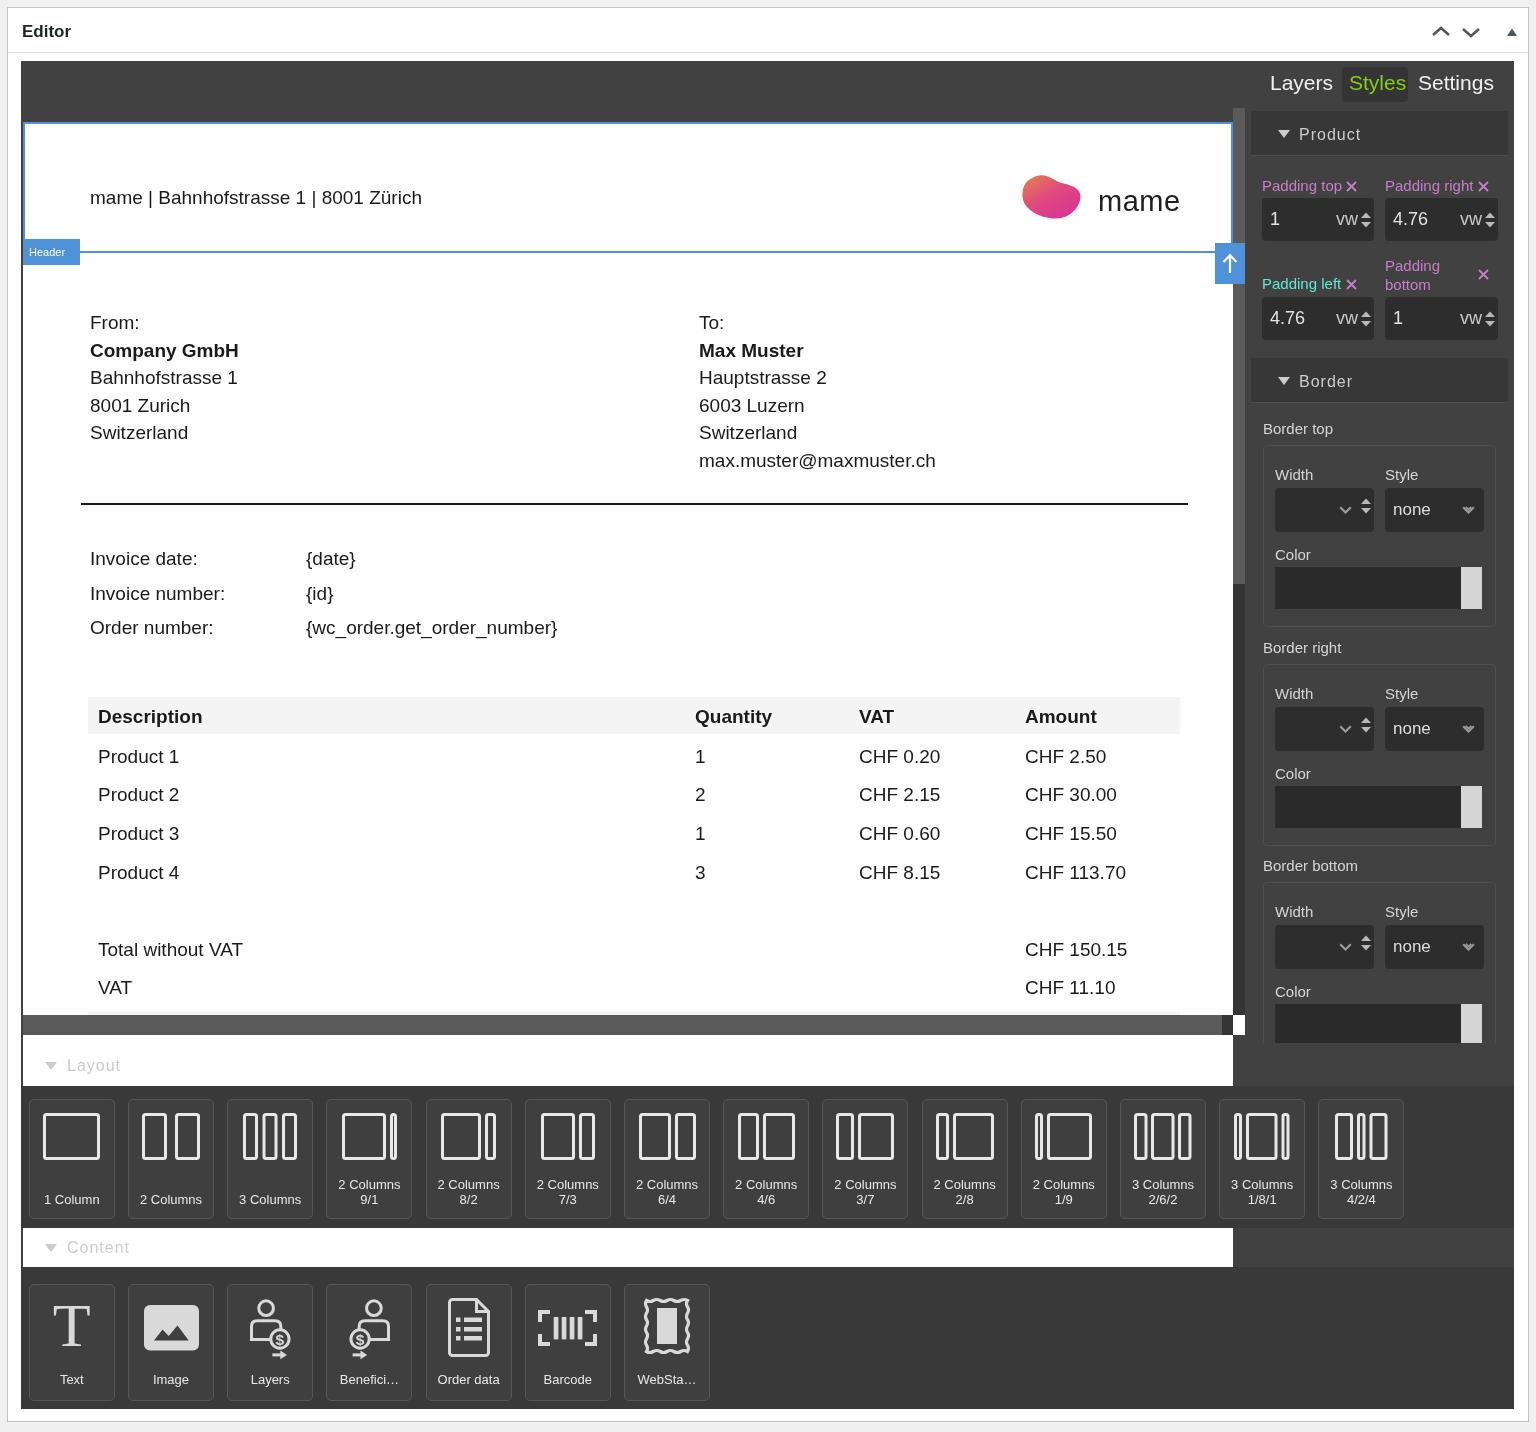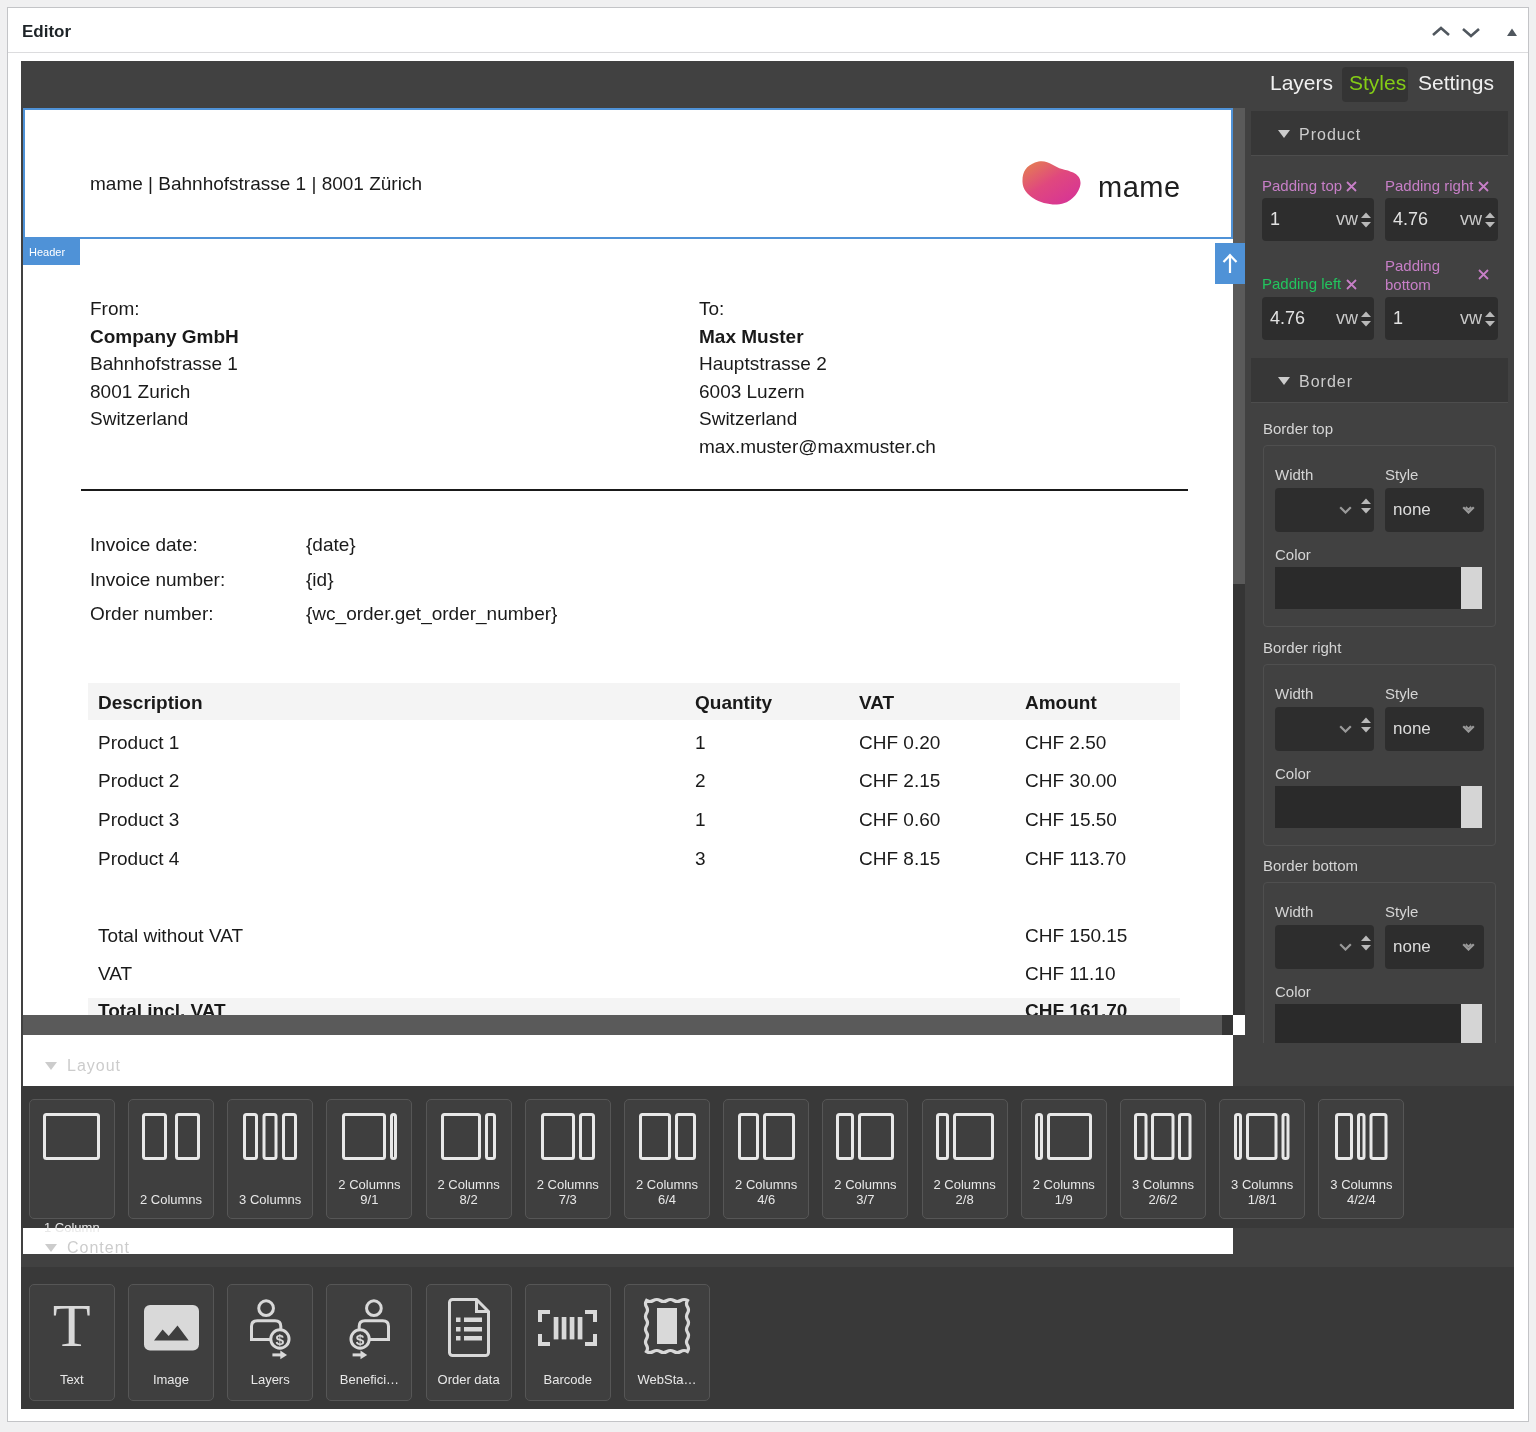--- a/index.html
+++ b/index.html
@@ -13,21 +13,21 @@
 <path d="M3 11 L11 4 L19 11" fill="none" stroke="#50575e" stroke-width="2.6"></path>
 <path d="M33 5 L41 12 L49 5" fill="none" stroke="#50575e" stroke-width="2.6"></path>
 <path d="M77 12 L82 4.5 L87 12 Z" fill="#50575e"></path>
 </svg>
 <div class="a" style="left:8px;top:52px;width:1520px;height:1px;background:#dcdcde;"></div>
 <div class="a" id="cv" style="left:21px;top:61px;width:1493px;height:1348px;background:#414141;overflow:hidden;">
 <div class="a" style="left:1249px;top:6px;font-size:21px;line-height:32px;color:#f0f0f0;">Layers</div>
 <div class="a" style="left:1321px;top:6px;width:66px;height:35px;background:#343434;border-radius:4px;"></div>
 <div class="a" style="left:1328px;top:6px;font-size:21px;line-height:32px;color:#84cc16;">Styles</div>
 <div class="a" style="left:1397px;top:6px;font-size:21px;line-height:32px;color:#f0f0f0;">Settings</div>
-<div class="a doc" style="left:2px;top:47px;width:1210px;height:1146px;background:#fff;overflow:hidden;">
+<div class="a doc" style="left:2px;top:61px;width:1210px;height:1146px;background:#fff;overflow:hidden;">
 <div class="a" style="left:0;top:0;width:1210px;height:131px;border:2px solid #4f92d7;box-sizing:border-box;"></div>
 <div class="a" style="left:67px;top:63.5px;line-height:24px;">mame | Bahnhofstrasse 1 | 8001 Zürich</div>
 <svg class="a" style="left:998px;top:52px;" width="62" height="47" viewBox="0 0 62 47">
 <defs>
           <linearGradient id="lg" x1="0" y1="0" x2="0.85" y2="1">
 <stop offset="0" stop-color="#e5854d"></stop>
             <stop offset="0.5" stop-color="#e0487e"></stop>
             <stop offset="1" stop-color="#d63397"></stop>
 </linearGradient>
         </defs>
@@ -107,21 +107,21 @@
 <div class="a" style="left:1372px;top:147px;font-size:18px;line-height:23px;color:#e2e2e2;">4.76</div>
 <div class="a" style="left:1439px;top:147px;font-size:18px;line-height:23px;color:#c9c9c9;">vw</div>
 <svg class="a" style="left:1463px;top:150px;" width="12" height="18" viewBox="0 0 12 18">
 <path d="M1 7 L6 1.5 L11 7 Z" fill="#b9b9b9"></path>
       <path d="M1 11 L6 16.5 L11 11 Z" fill="#b9b9b9"></path>
     </svg>
 <div class="a" style="left:1364px;top:195px;width:90px;font-size:15px;line-height:19px;color:#c77fc7;">Padding bottom</div>
 <svg class="a" style="left:1457px;top:208px;" width="11" height="11" viewBox="0 0 11 11">
       <path d="M1 1 L10 10 M10 1 L1 10" stroke="#c77fc7" stroke-width="1.8"></path>
     </svg>
-<div class="a" style="left:1241px;top:213px;width:110px;font-size:15px;line-height:19px;color:#22c55e;">Padding left</div>
+<div class="a" style="left:1241px;top:213px;width:110px;font-size:15px;line-height:19px;color:#5eead4;">Padding left</div>
 <svg class="a" style="left:1325px;top:218px;" width="11" height="11" viewBox="0 0 11 11">
       <path d="M1 1 L10 10 M10 1 L1 10" stroke="#c77fc7" stroke-width="1.8"></path>
     </svg>
 <div class="a" style="left:1241px;top:236px;width:112px;height:43px;background:#2d2d2d;border-radius:4px;"></div>
 <div class="a" style="left:1249px;top:246px;font-size:18px;line-height:23px;color:#e2e2e2;">4.76</div>
 <div class="a" style="left:1315px;top:246px;font-size:18px;line-height:23px;color:#c9c9c9;">vw</div>
 <svg class="a" style="left:1339px;top:249px;" width="12" height="18" viewBox="0 0 12 18">
 <path d="M1 7 L6 1.5 L11 7 Z" fill="#b9b9b9"></path>
       <path d="M1 11 L6 16.5 L11 11 Z" fill="#b9b9b9"></path>
     </svg>
@@ -208,21 +208,21 @@
     </svg>
 <div class="a" style="left:46px;top:995px;font-size:16px;line-height:20px;letter-spacing:1px;color:#cccccc;">Layout</div>
 <svg class="a" style="left:24px;top:1183px;" width="12" height="8" viewBox="0 0 12 8">
       <path d="M0 0 H12 L6 8 Z" fill="#cccccc"></path>
     </svg>
 <div class="a" style="left:46px;top:1177px;font-size:16px;line-height:20px;letter-spacing:1px;color:#cccccc;">Content</div>
 <div class="a" style="left:7.8px;top:1038px;width:86px;height:120px;background:#3f3f3f;border:1px solid #565656;border-radius:5px;box-sizing:border-box;"></div>
 <svg class="a" style="left:22.3px;top:1052px;" width="57" height="47" viewBox="0 0 57 47">
       <rect x="1.5" y="1.5" width="54" height="44" rx="2" fill="none" stroke="#e8e8e8" stroke-width="3"></rect>
     </svg>
-<div class="a" style="left:7.8px;top:1131.5px;width:86px;text-align:center;font-size:13px;line-height:14.5px;color:#e8e8e8;margin-top:28px;">1 Column</div>
+<div class="a" style="left:7.8px;top:1131.5px;width:86px;text-align:center;font-size:13px;line-height:14.5px;color:#e8e8e8;">1 Column</div>
 <div class="a" style="left:107.0px;top:1038px;width:86px;height:120px;background:#3f3f3f;border:1px solid #565656;border-radius:5px;box-sizing:border-box;"></div>
 <svg class="a" style="left:121.0px;top:1052px;" width="58" height="47" viewBox="0 0 58 47">
       <rect x="1.5" y="1.5" width="22" height="44" rx="2" fill="none" stroke="#e8e8e8" stroke-width="3"></rect>
       <rect x="34.5" y="1.5" width="22" height="44" rx="2" fill="none" stroke="#e8e8e8" stroke-width="3"></rect>
     </svg>
 <div class="a" style="left:107.0px;top:1131.5px;width:86px;text-align:center;font-size:13px;line-height:14.5px;color:#e8e8e8;">2 Columns</div>
 <div class="a" style="left:206.20000000000002px;top:1038px;width:86px;height:120px;background:#3f3f3f;border:1px solid #565656;border-radius:5px;box-sizing:border-box;"></div>
 <svg class="a" style="left:222.20000000000002px;top:1052px;" width="54.0" height="47" viewBox="0 0 54.0 47">
       <rect x="1.5" y="1.5" width="12" height="44" rx="2" fill="none" stroke="#e8e8e8" stroke-width="3"></rect>
       <rect x="21.0" y="1.5" width="12" height="44" rx="2" fill="none" stroke="#e8e8e8" stroke-width="3"></rect>

